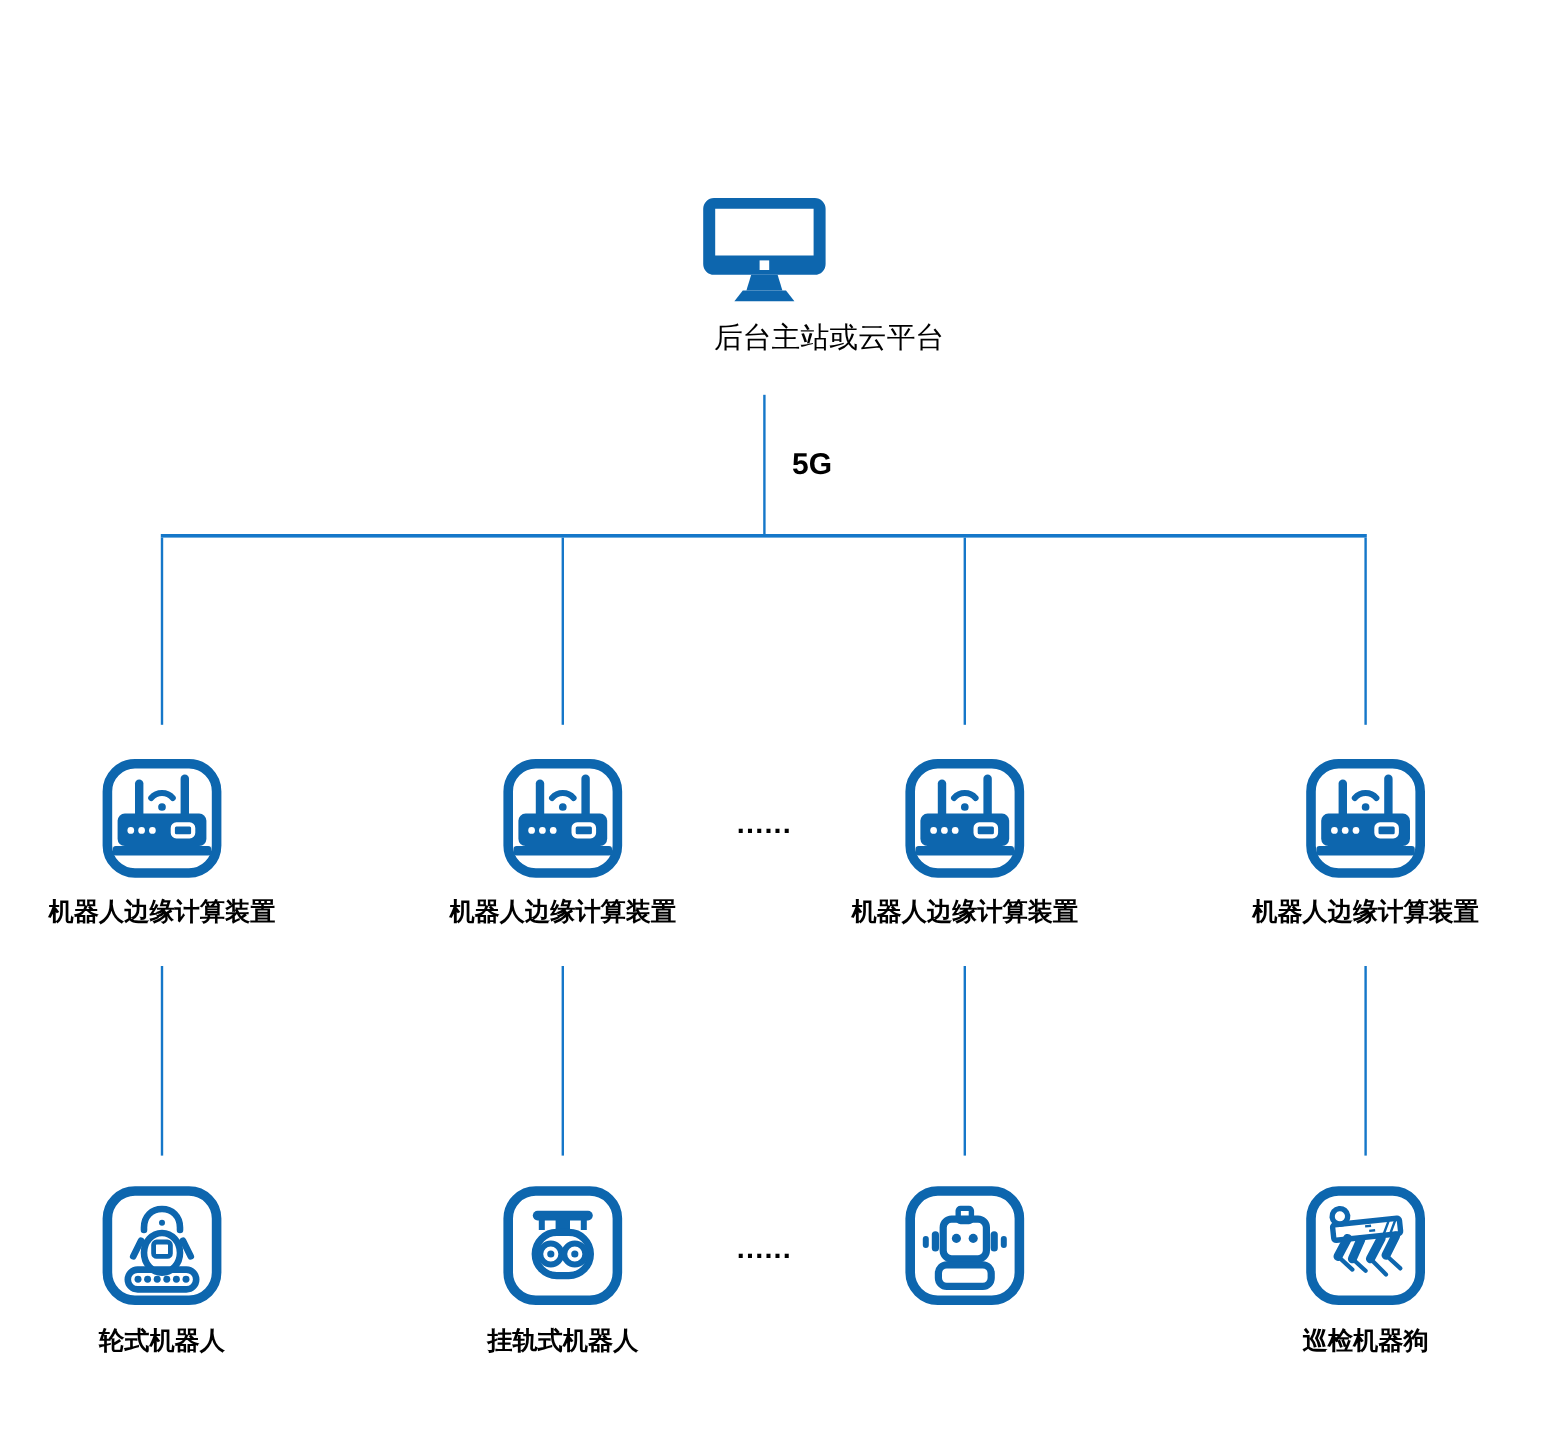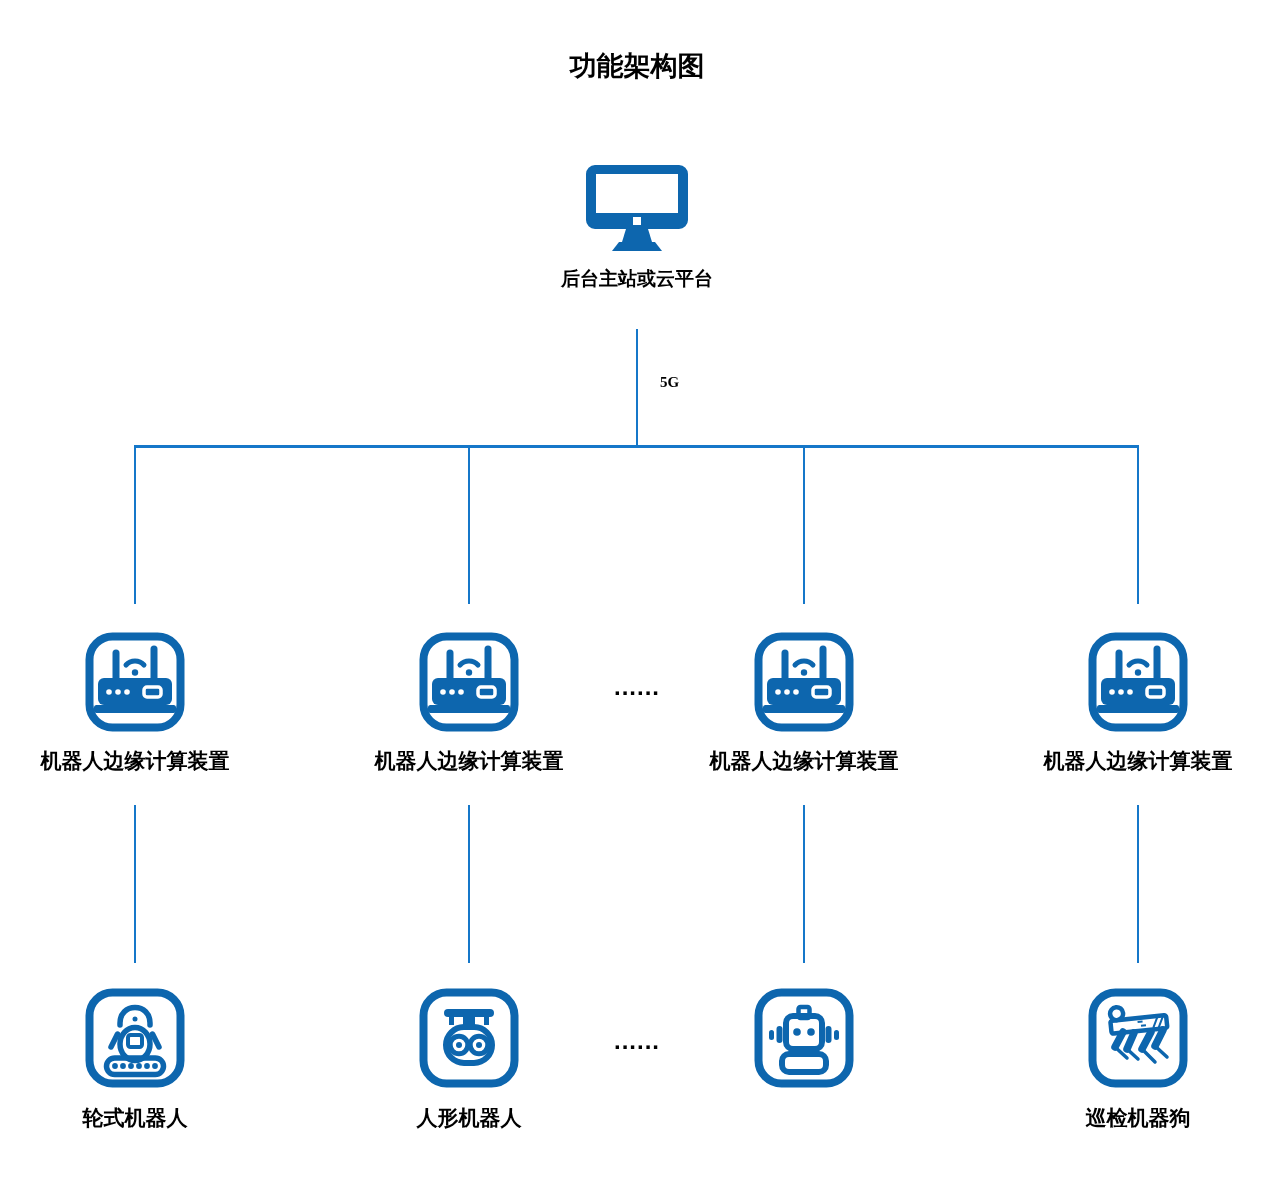--- a/index.html
+++ b/index.html
@@ -7,22 +7,22 @@
     --line-blue:#1577C9;
     --text:#000000;
   }
   html,body{margin:0;padding:0;background:#ffffff;}
   body{font-family:"Liberation Sans","DejaVu Sans",sans-serif;color:var(--text);}
   .canvas{position:relative;width:1287px;height:1197px;background:#fff;overflow:hidden;}
   .abs{position:absolute;}
   .ctr{text-align:center;}
   .title{font-size:27px;font-weight:bold;line-height:1.1;}
   .node-label{font-size:21px;font-weight:bold;line-height:1.2;}
-  .root-label{font-size:19px;font-weight:bold;line-height:1.2;}
-  .link-label{font-size:15px;font-weight:600;line-height:1.1;font-family:Liberation Serif, serif;}
+  .root-label{font-size:24px;font-weight:normal;line-height:1.2;text-align:right;}
+  .link-label{font-size:25px;font-weight:600;line-height:1.1;}
   .dots{font-size:24px;font-weight:bold;letter-spacing:1px;line-height:1;}
   .vline{width:2px;background:var(--line-blue);}
   .hline{height:3px;background:var(--line-blue);}
   .icon-box{width:100px;height:100px;}
   svg{display:block;}
 </style>
 </head>
 <body>
 
 <svg width="0" height="0" style="position:absolute">
@@ -94,21 +94,20 @@
       <path d="M63 44 L54 61" stroke-width="7.5" stroke-linecap="round"></path>
       <path d="M54 61 L67 74" stroke-width="3.5" stroke-linecap="round"></path>
       <path d="M75 42 L67 58" stroke-width="7.5" stroke-linecap="round"></path>
       <path d="M67 58 L79 69" stroke-width="3.5" stroke-linecap="round"></path>
     </g>
   </defs>
 </svg>
 
 <div class="canvas">
 
-  <div class="abs ctr title" style="left:337px;top:52px;width:600px;">功能架构图</div>
 
   <div class="abs" style="left:584px;top:163px;width:106px;height:96px;">
     <svg width="106" height="96" viewBox="0 0 106 96">
       <path fill="var(--icon-blue)" fill-rule="evenodd" d="M11 2 h84 a9 9 0 0 1 9 9 v46 a9 9 0 0 1 -9 9 h-84 a9 9 0 0 1 -9 -9 v-46 a9 9 0 0 1 9 -9 z
            M12 11 h82 v39 h-82 z"></path>
       <rect x="49" y="54" width="8" height="8" fill="#fff"></rect>
       <path fill="var(--icon-blue)" d="M42 66 h22 l4 13 h-30 z"></path>
       <path fill="var(--icon-blue)" d="M35 79 h36 l7 9 h-50 z"></path>
     </svg>
   </div>
@@ -179,16 +178,16 @@
   </div>
   <div class="abs icon-box" style="left:1088px;top:988px;">
     <svg width="100" height="100" viewBox="0 0 100 100">
         <use href="#frame"></use>
         <use href="#robotdog"></use>
       </svg>
   </div>
   <div class="abs ctr dots" style="left:587px;top:1029px;width:100px;">......</div>
 
   <div class="abs ctr node-label" style="left:-65px;top:1105px;width:400px;">轮式机器人</div>
-  <div class="abs ctr node-label" style="left:269px;top:1105px;width:400px;">人形机器人</div>
+  <div class="abs ctr node-label" style="left:269px;top:1105px;width:400px;">挂轨式机器人</div>
   <div class="abs ctr node-label" style="left:938px;top:1105px;width:400px;">巡检机器狗</div>
 
 </div>
 
 </body></html>

